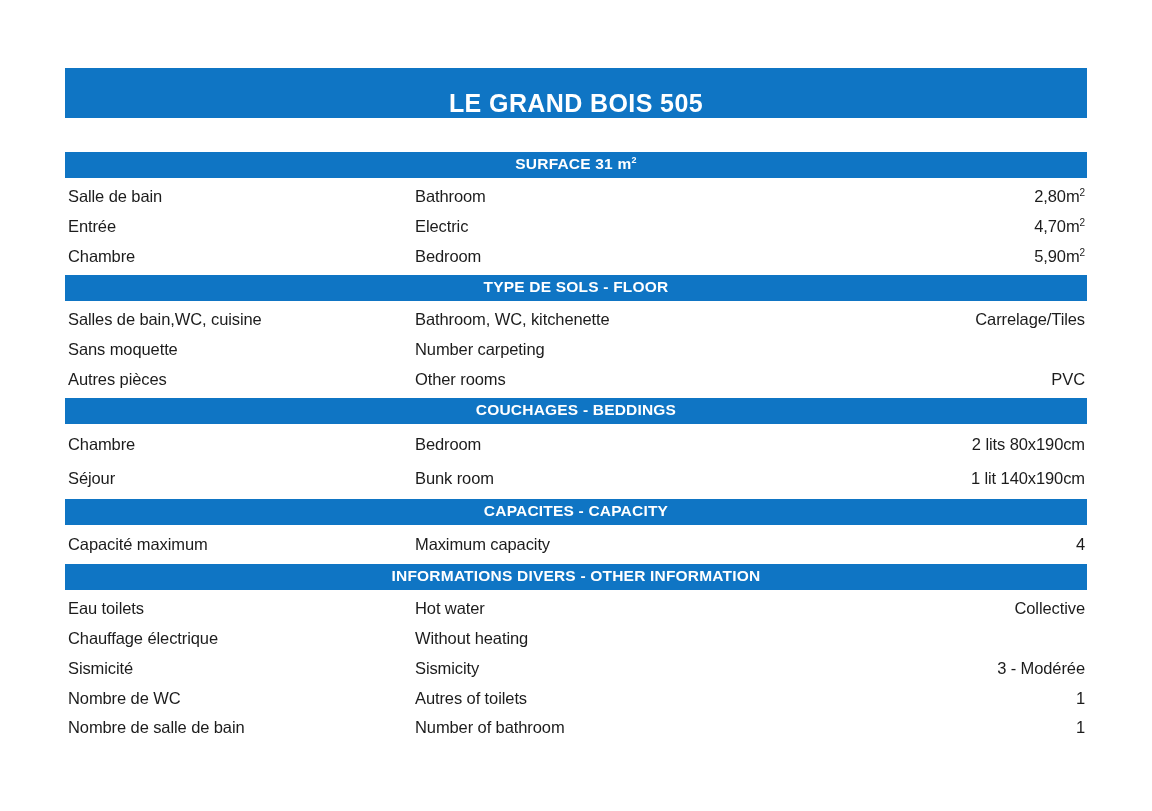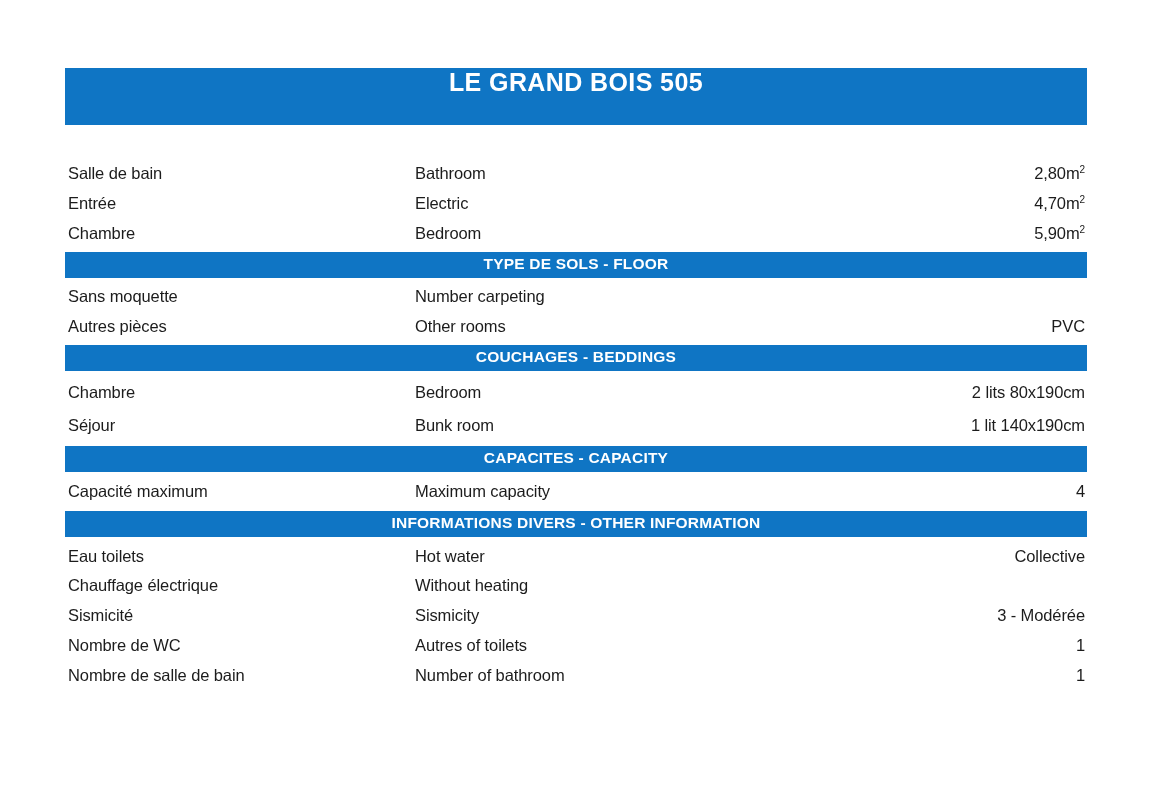--- a/index.html
+++ b/index.html
@@ -12,25 +12,25 @@
     color: #1c1c1c;
     -webkit-font-smoothing: antialiased;
   }
   .page {
     position: absolute;
     left: 65px;
     top: 68px;
     width: 1022px;
   }
   .title-bar {
-    height: 57px;
+    height: 50px;
     background: var(--accent, #0F75C4);
     color: #ffffff;
     display: flex;
-    align-items: flex-start;
+    align-items: flex-end;
     justify-content: center;
     font-weight: bold;
     font-size: 25px;
     letter-spacing: 0.4px;
   }
   .title-gap { height: 32px; }
   .section-bar {
     height: 26px;
     margin: 2px 0;
     background: var(--accent, #0F75C4);
@@ -72,20 +72,23 @@
 
 <div class="page">
 
   <div class="title-bar">
     <span>LE GRAND BOIS 505</span>
   </div>
 
   <div class="title-gap"></div>
 
   <section>
+    <div class="section-bar">
+      <span><span>SURFACE 31 m</span><sup>2</sup></span>
+    </div>
     <div class="rows">
       <div class="row">
         <span class="cell-fr">Salle de bain</span>
         <span class="cell-en">Bathroom</span>
         <span class="cell-value"><span>2,80m</span><sup>2</sup></span>
       </div>
       <div class="row">
         <span class="cell-fr">Entrée</span>
         <span class="cell-en">Electric</span>
         <span class="cell-value"><span>4,70m</span><sup>2</sup></span>
@@ -96,20 +99,25 @@
         <span class="cell-value"><span>5,90m</span><sup>2</sup></span>
       </div>
     </div>
   </section>
 
   <section>
     <div class="section-bar">
       <span>TYPE DE SOLS - FLOOR</span>
     </div>
     <div class="rows">
+      <div class="row">
+        <span class="cell-fr">Salles de bain,WC, cuisine</span>
+        <span class="cell-en">Bathroom, WC, kitchenette</span>
+        <span class="cell-value">Carrelage/Tiles</span>
+      </div>
       <div class="row">
         <span class="cell-fr">Sans moquette</span>
         <span class="cell-en">Number carpeting</span>
         <span class="cell-value"></span>
       </div>
       <div class="row">
         <span class="cell-fr">Autres pièces</span>
         <span class="cell-en">Other rooms</span>
         <span class="cell-value">PVC</span>
       </div>

